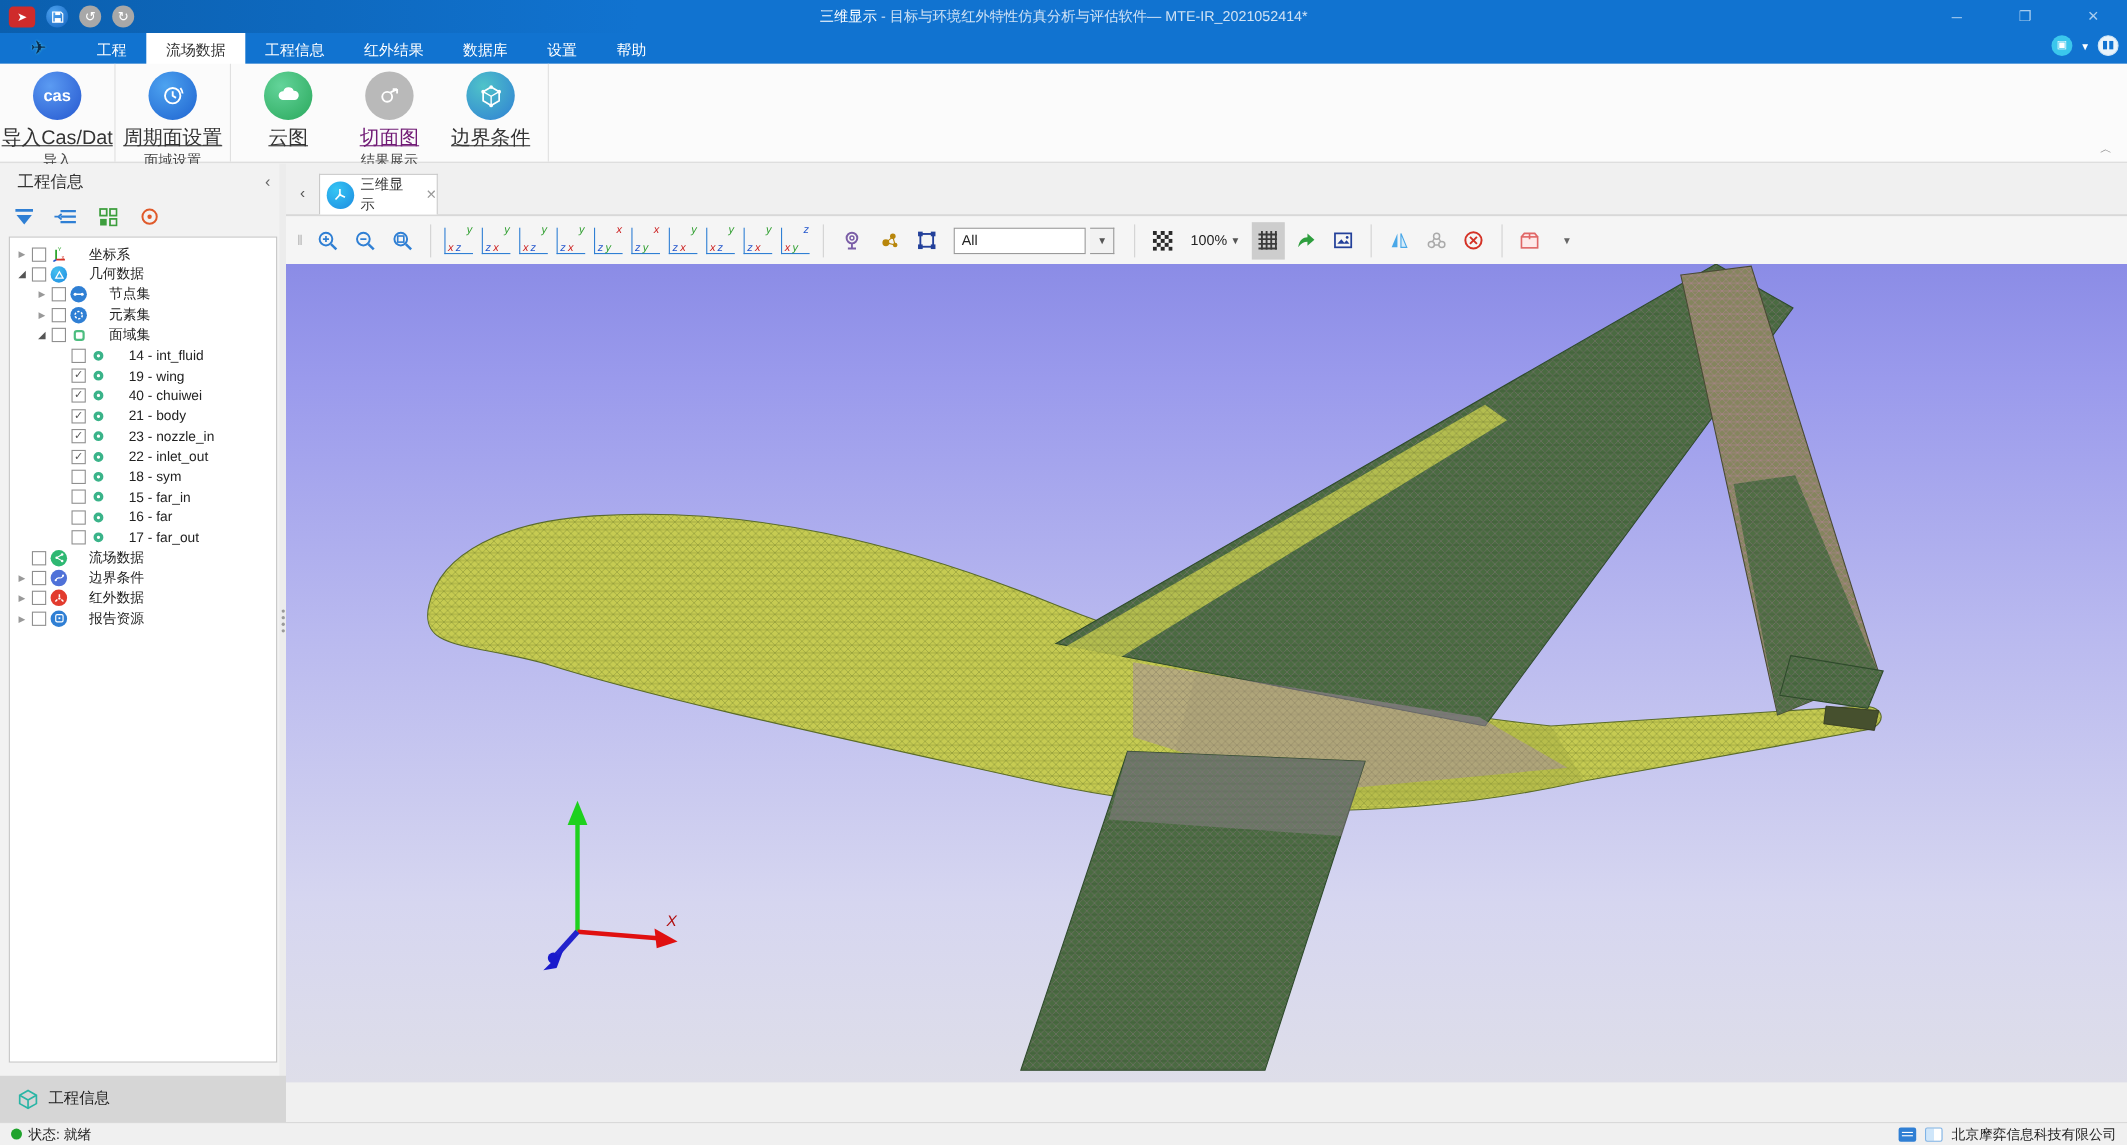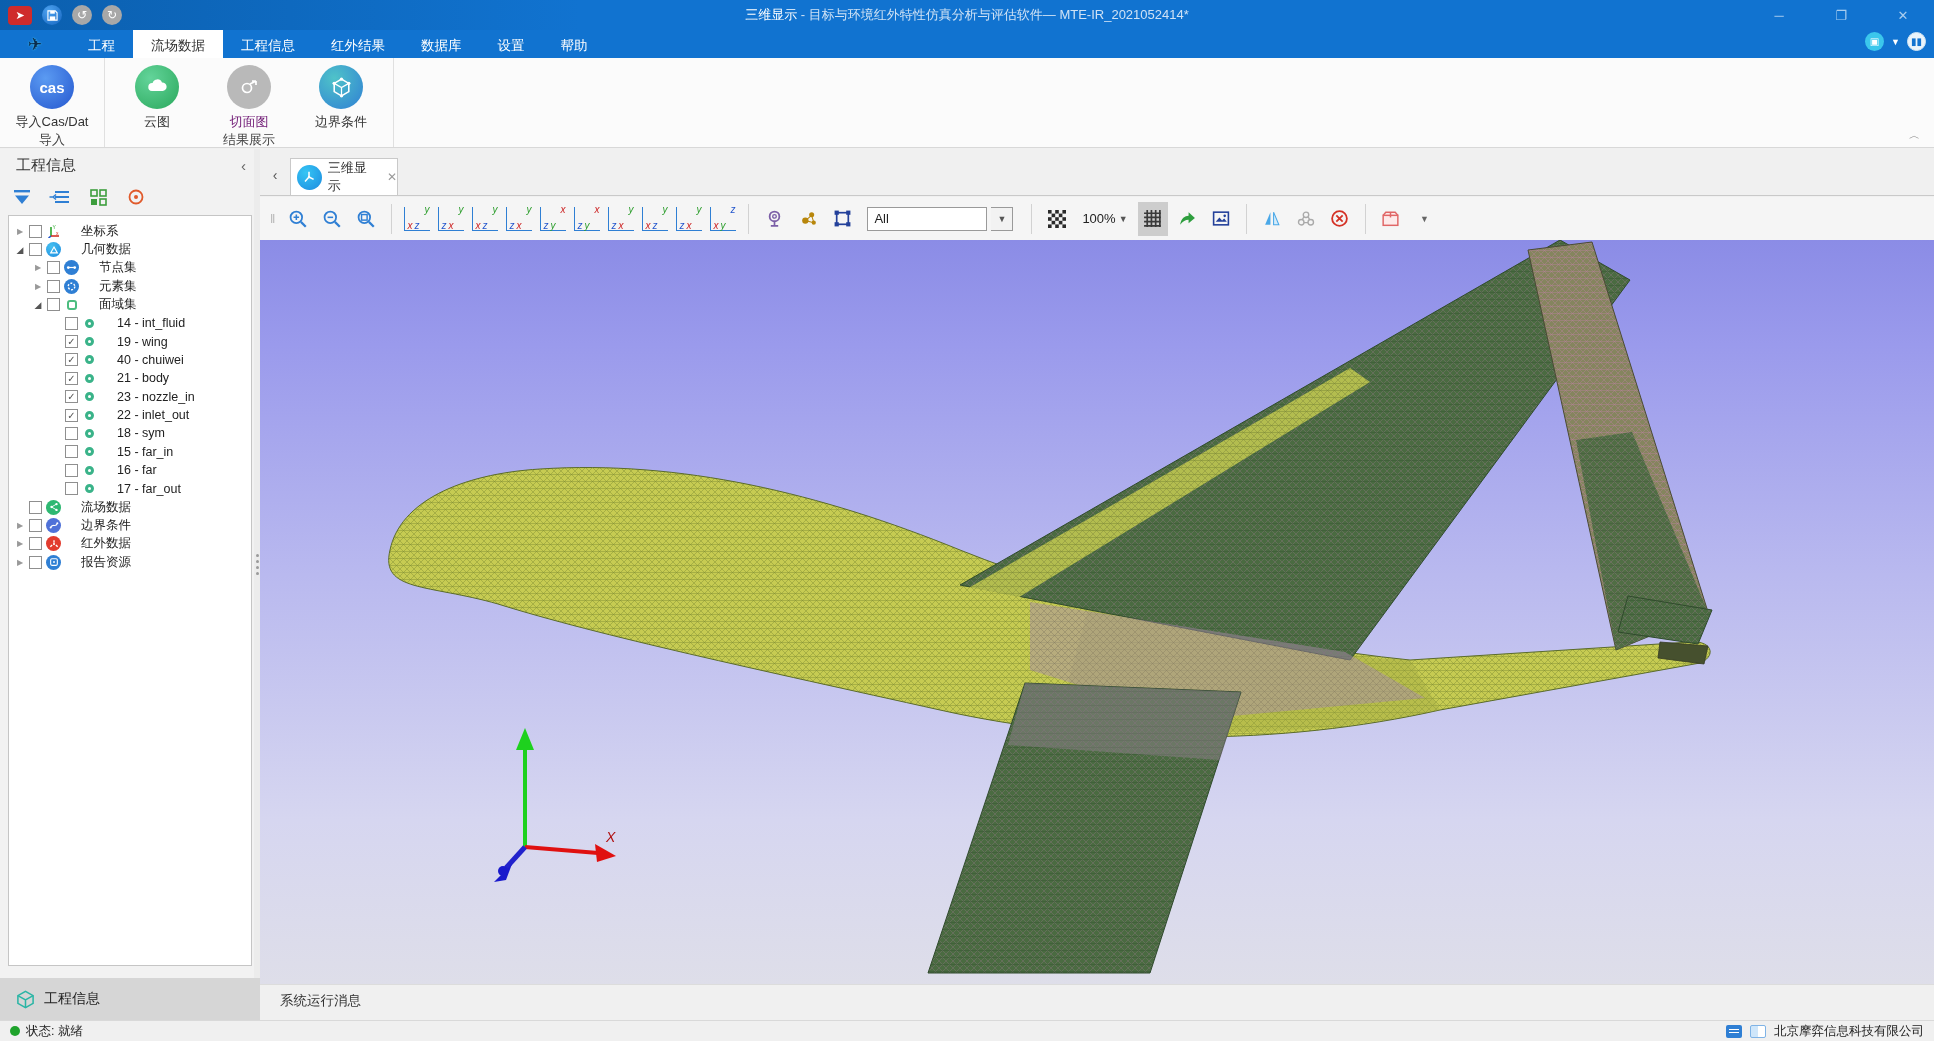--- a/index.html
+++ b/index.html
@@ -43,21 +43,21 @@
   .rgroup { display:flex; flex-direction:column; border-right:1px solid #e0e0e0; padding:0 6px; }
   .rbtns { flex:1; display:flex; align-items:flex-start; padding-top:5px; }
   .rbtn { width:92px; display:flex; flex-direction:column; align-items:center; gap:4px; padding-top:2px; }
   .rbtn .ricon { width:44px; height:44px; border-radius:50%; display:flex; align-items:center;
     justify-content:center; color:#fff; }
   .ricon.cas { background:radial-gradient(circle at 35% 30%,#5b9bf2,#2557cf); font-size:15px; font-weight:bold; }
   .ricon.clock { background:radial-gradient(circle at 35% 30%,#4da3f0,#1e63d0); }
   .ricon.cloud { background:radial-gradient(circle at 35% 30%,#63d49a,#2aa85c); }
   .ricon.slice { background:#b9b9b9; }
   .ricon.particle { background:radial-gradient(circle at 35% 30%,#4fc3c9,#2f7fd4); }
-  .rbtn .rlabel { font-size:13px; color:#333; white-space:nowrap; }
+  .rbtn .rlabel { font-size:18px; color:#333; white-space:nowrap;text-decoration:underline; }
   .rbtn.disabled .rlabel { color:#701a75; }
   .rgroup .glabel { height:22px; text-align:center; font-size:13px; color:#444; }
   #ribbon-collapse { position:absolute; right:14px; top:128px; color:#888; font-size:11px; }
 
   
   #left-panel { position:absolute; left:0; top:149px; width:260px; height:831px; background:#f2f2f2; }
   #panel-header { height:33px; display:flex; align-items:center; justify-content:space-between;
     padding:0 14px 0 16px; font-size:15px; color:#333; }
   #panel-collapse { color:#666; font-size:15px; }
   #panel-tools { height:30px; display:flex; align-items:center; gap:14px; padding-left:10px; }
@@ -180,20 +180,35 @@
     <div class="rgroup">
     <div class="rbtns">
         <div class="rbtn">
          <span class="ricon cas">
             <span>cas</span>
           </span>
          <span class="rlabel">导入Cas/Dat</span>
        </div>
     </div>
     <div class="glabel">导入</div>
+  </div>
+    <div class="rgroup">
+    <div class="rbtns">
+        <div class="rbtn">
+         <span class="ricon clock">
+            <svg width="24" height="24" viewBox="0 0 24 24">
+              <circle cx="12" cy="12" r="7" fill="none" stroke="#fff" stroke-width="1.7"></circle>
+              <path d="M12 8v4l3 2" fill="none" stroke="#fff" stroke-width="1.7"></path>
+              <path d="M19 5a9 9 0 0 1 2 5" fill="none" stroke="#fff" stroke-width="1.7"></path>
+            </svg>
+          </span>
+         <span class="rlabel">周期面设置</span>
+       </div>
+    </div>
+    <div class="glabel">面域设置</div>
   </div>
     <div class="rgroup">
     <div class="rbtns">
         <div class="rbtn">
          <span class="ricon cloud">
             <svg width="26" height="26" viewBox="0 0 26 26">
               <path d="M8 17a4 4 0 0 1 .6-8A5 5 0 0 1 18 8.4 3.8 3.8 0 0 1 18.6 17Z" fill="#fff"></path>
             </svg>
           </span>
          <span class="rlabel">云图</span>
@@ -710,23 +725,20 @@
         <path d="M265,607 L338,613" stroke="#e01010" stroke-width="4"></path>
         <path d="M335,604 L337,622 L356,616 Z" fill="#e01010"></path>
         <path d="M265,607 L246,628" stroke="#2222cc" stroke-width="5"></path>
         <circle cx="243" cy="631" r="5" fill="#1a1acc"></circle>
         <path d="M252,624 L246,640 L234,642 Z" fill="#1a1acc"></path>
         <text id="axis-x-label" x="346" y="602" font-size="14" font-style="italic" fill="#b01010">X</text>
       </g>
     </svg>
   </div>
 
-  <div id="message-bar">
-    <span>系统运行消息</span>
-  </div>
 </div>
 
 <div id="panel-bottom">
   <svg width="19" height="19" viewBox="0 0 20 20">
     <path d="M10 1.5L18 6v8l-8 4.5L2 14V6z" fill="none" stroke="#2ab5a5" stroke-width="1.6"></path>
     <path d="M2 6l8 4.5L18 6M10 10.5V18.5" fill="none" stroke="#2ab5a5" stroke-width="1.6"></path>
   </svg>
   <span class="pb-label">工程信息</span>
 </div>
 

